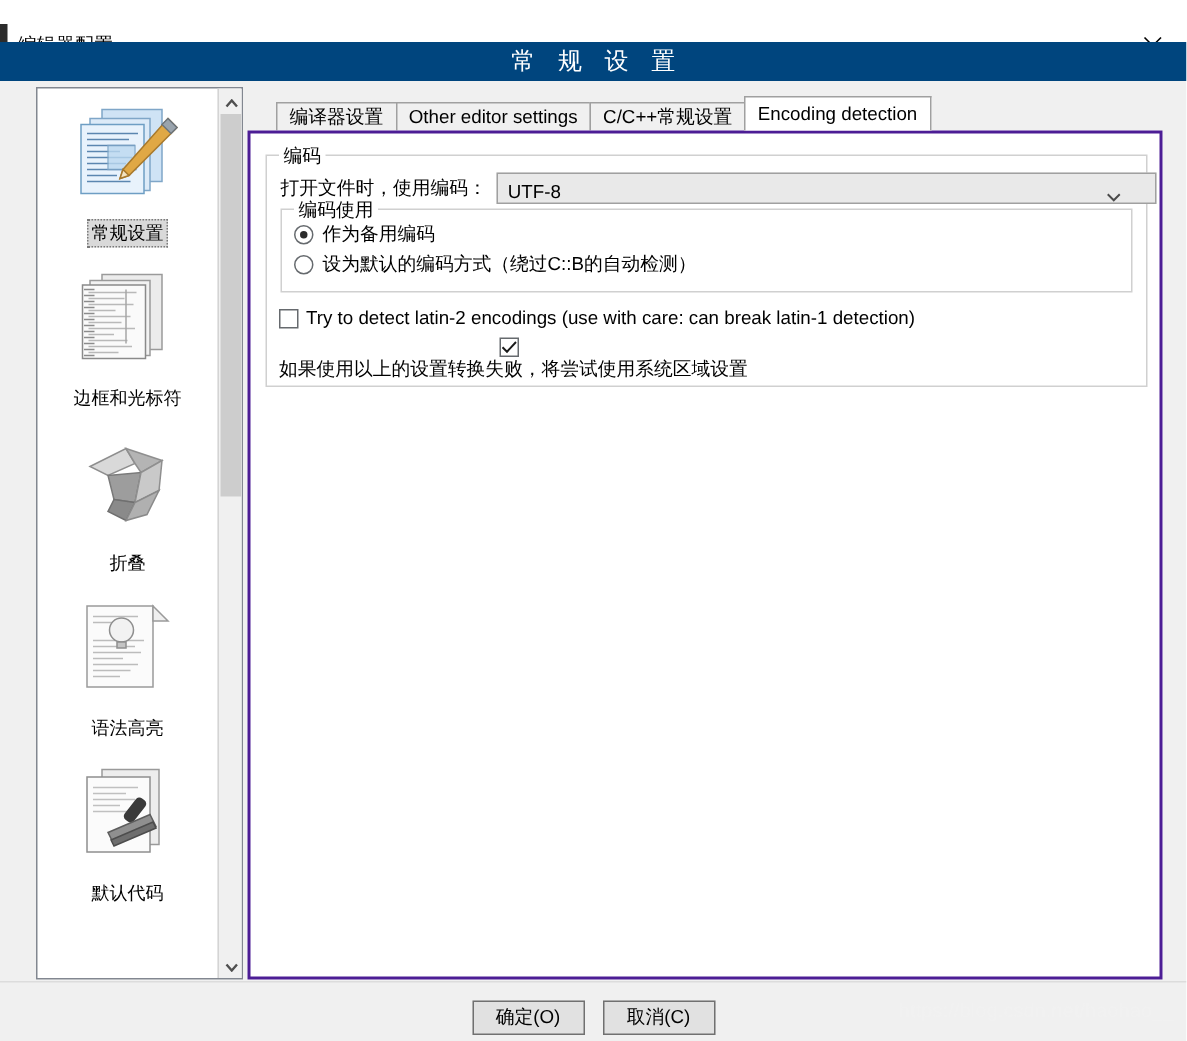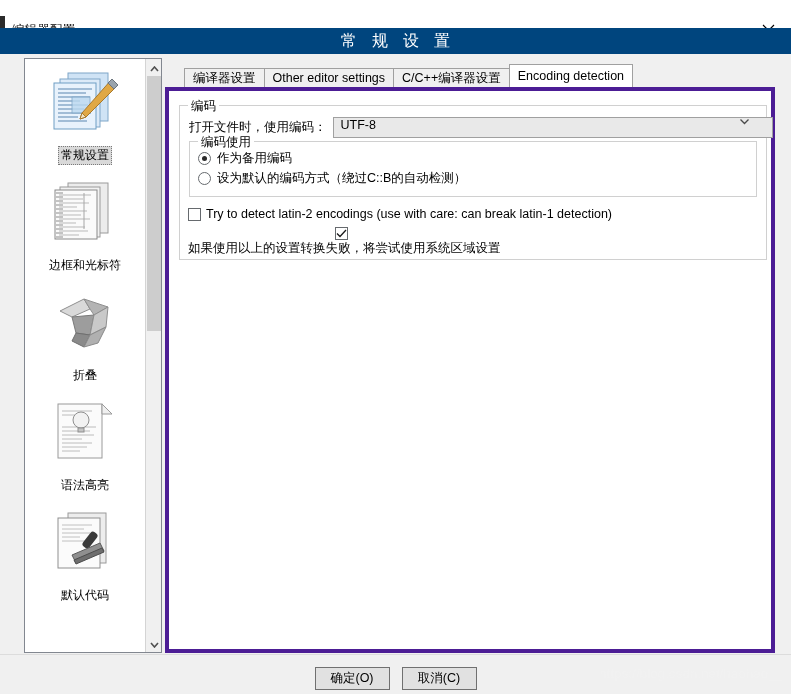--- a/index.html
+++ b/index.html
@@ -184,21 +184,21 @@
     border-color: #a0a0a0;
   }
 
   
   .tabpage {
     position: absolute;
     left: 165px; top: 33px;
     width: 610px;
     height: 566px;
     background: #ffffff;
-    border: 4px solid #4c1d95;
+    border: 2px solid #4c1d95;
     box-sizing: border-box;
   }
 
   
   .groupbox {
     position: absolute;
     border: 1px solid #d0d0d0;
     box-sizing: border-box;
   }
   .groupbox > .gb-title {
@@ -231,21 +231,21 @@
     white-space: nowrap;
     margin-right: 6px;
   }
   .combo {
     width: 440px;
     height: 21px;
     background: #e9e9e9;
     border: 1px solid #a0a0a0;
     box-sizing: border-box;
     display: flex;
-    align-items: flex-start;
+    align-items: flex-end;
     justify-content: space-between;
     padding: 0 22px 0 7px;
     font-size: 12.5px;
     color: #000;
   }
   .combo .chev { display: flex; align-items: center; }
 
   .radio-row, .check-row {
     display: flex;
     align-items: center;
@@ -462,21 +462,21 @@
               <path d="M1 1 L4.5 5 L8 1" stroke="#505050" stroke-width="1.6" fill="none"></path>
             </svg>
         </span>
       </div>
     </div>
   </div>
 
   <div class="tabstrip">
     <div class="tab">编译器设置</div>
     <div class="tab">Other editor settings</div>
-    <div class="tab">C/C++编译器设置</div>
+    <div class="tab">C/C++常规设置</div>
     <div class="tab active">Encoding detection</div>
   </div>
 
   <div class="tabpage">
 
     <div class="groupbox" id="gb-encoding">
       <div class="gb-title">编码</div>
 
       <div class="row-combo">
         <span class="combo-label">打开文件时，使用编码：</span>

